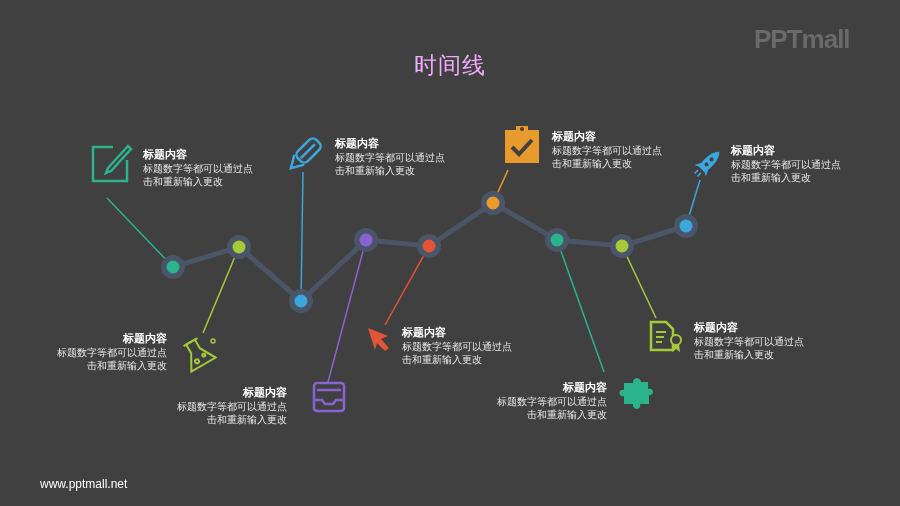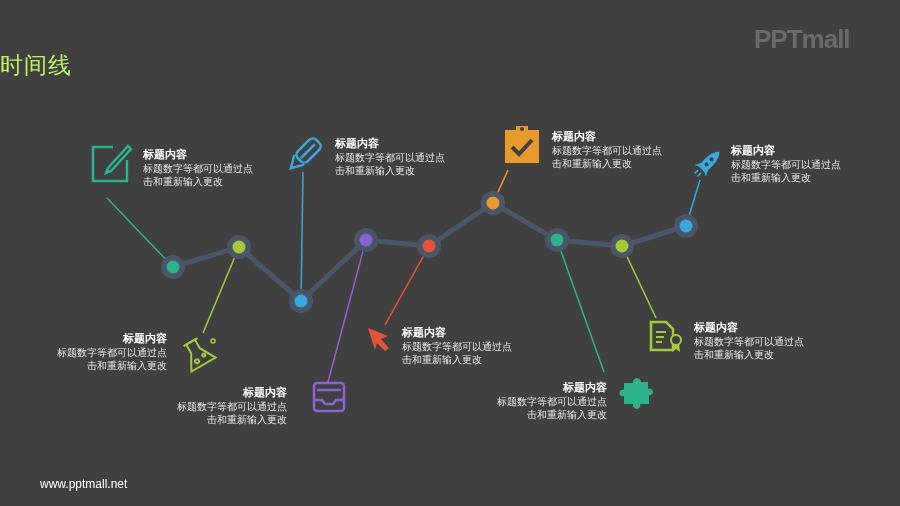--- a/index.html
+++ b/index.html
@@ -5,21 +5,21 @@
   html, body { margin: 0; padding: 0; }
   body {
     width: 900px; height: 506px; overflow: hidden;
     background: #404040;
     font-family: "DejaVu Sans", "Liberation Sans", sans-serif;
     position: relative;
     color: #fff;
   }
   .title {
     position: absolute; left: 0; width: 900px; top: 50px;
-    text-align: left; font-size: 23px; color: #bef264; letter-spacing: 1px;
+    text-align: center; font-size: 23px; color: #f0abfc; letter-spacing: 1px;
   }
   .logo {
     position: absolute; left: 754px; top: 24px;
     font-family: "Liberation Sans", sans-serif;
     font-size: 26px; font-weight: bold; color: #6a6a6a; letter-spacing: -1px;
   }
   .footer {
     position: absolute; left: 40px; top: 477px;
     font-size: 12px; color: #ffffff;
     font-family: "Liberation Sans", sans-serif;

